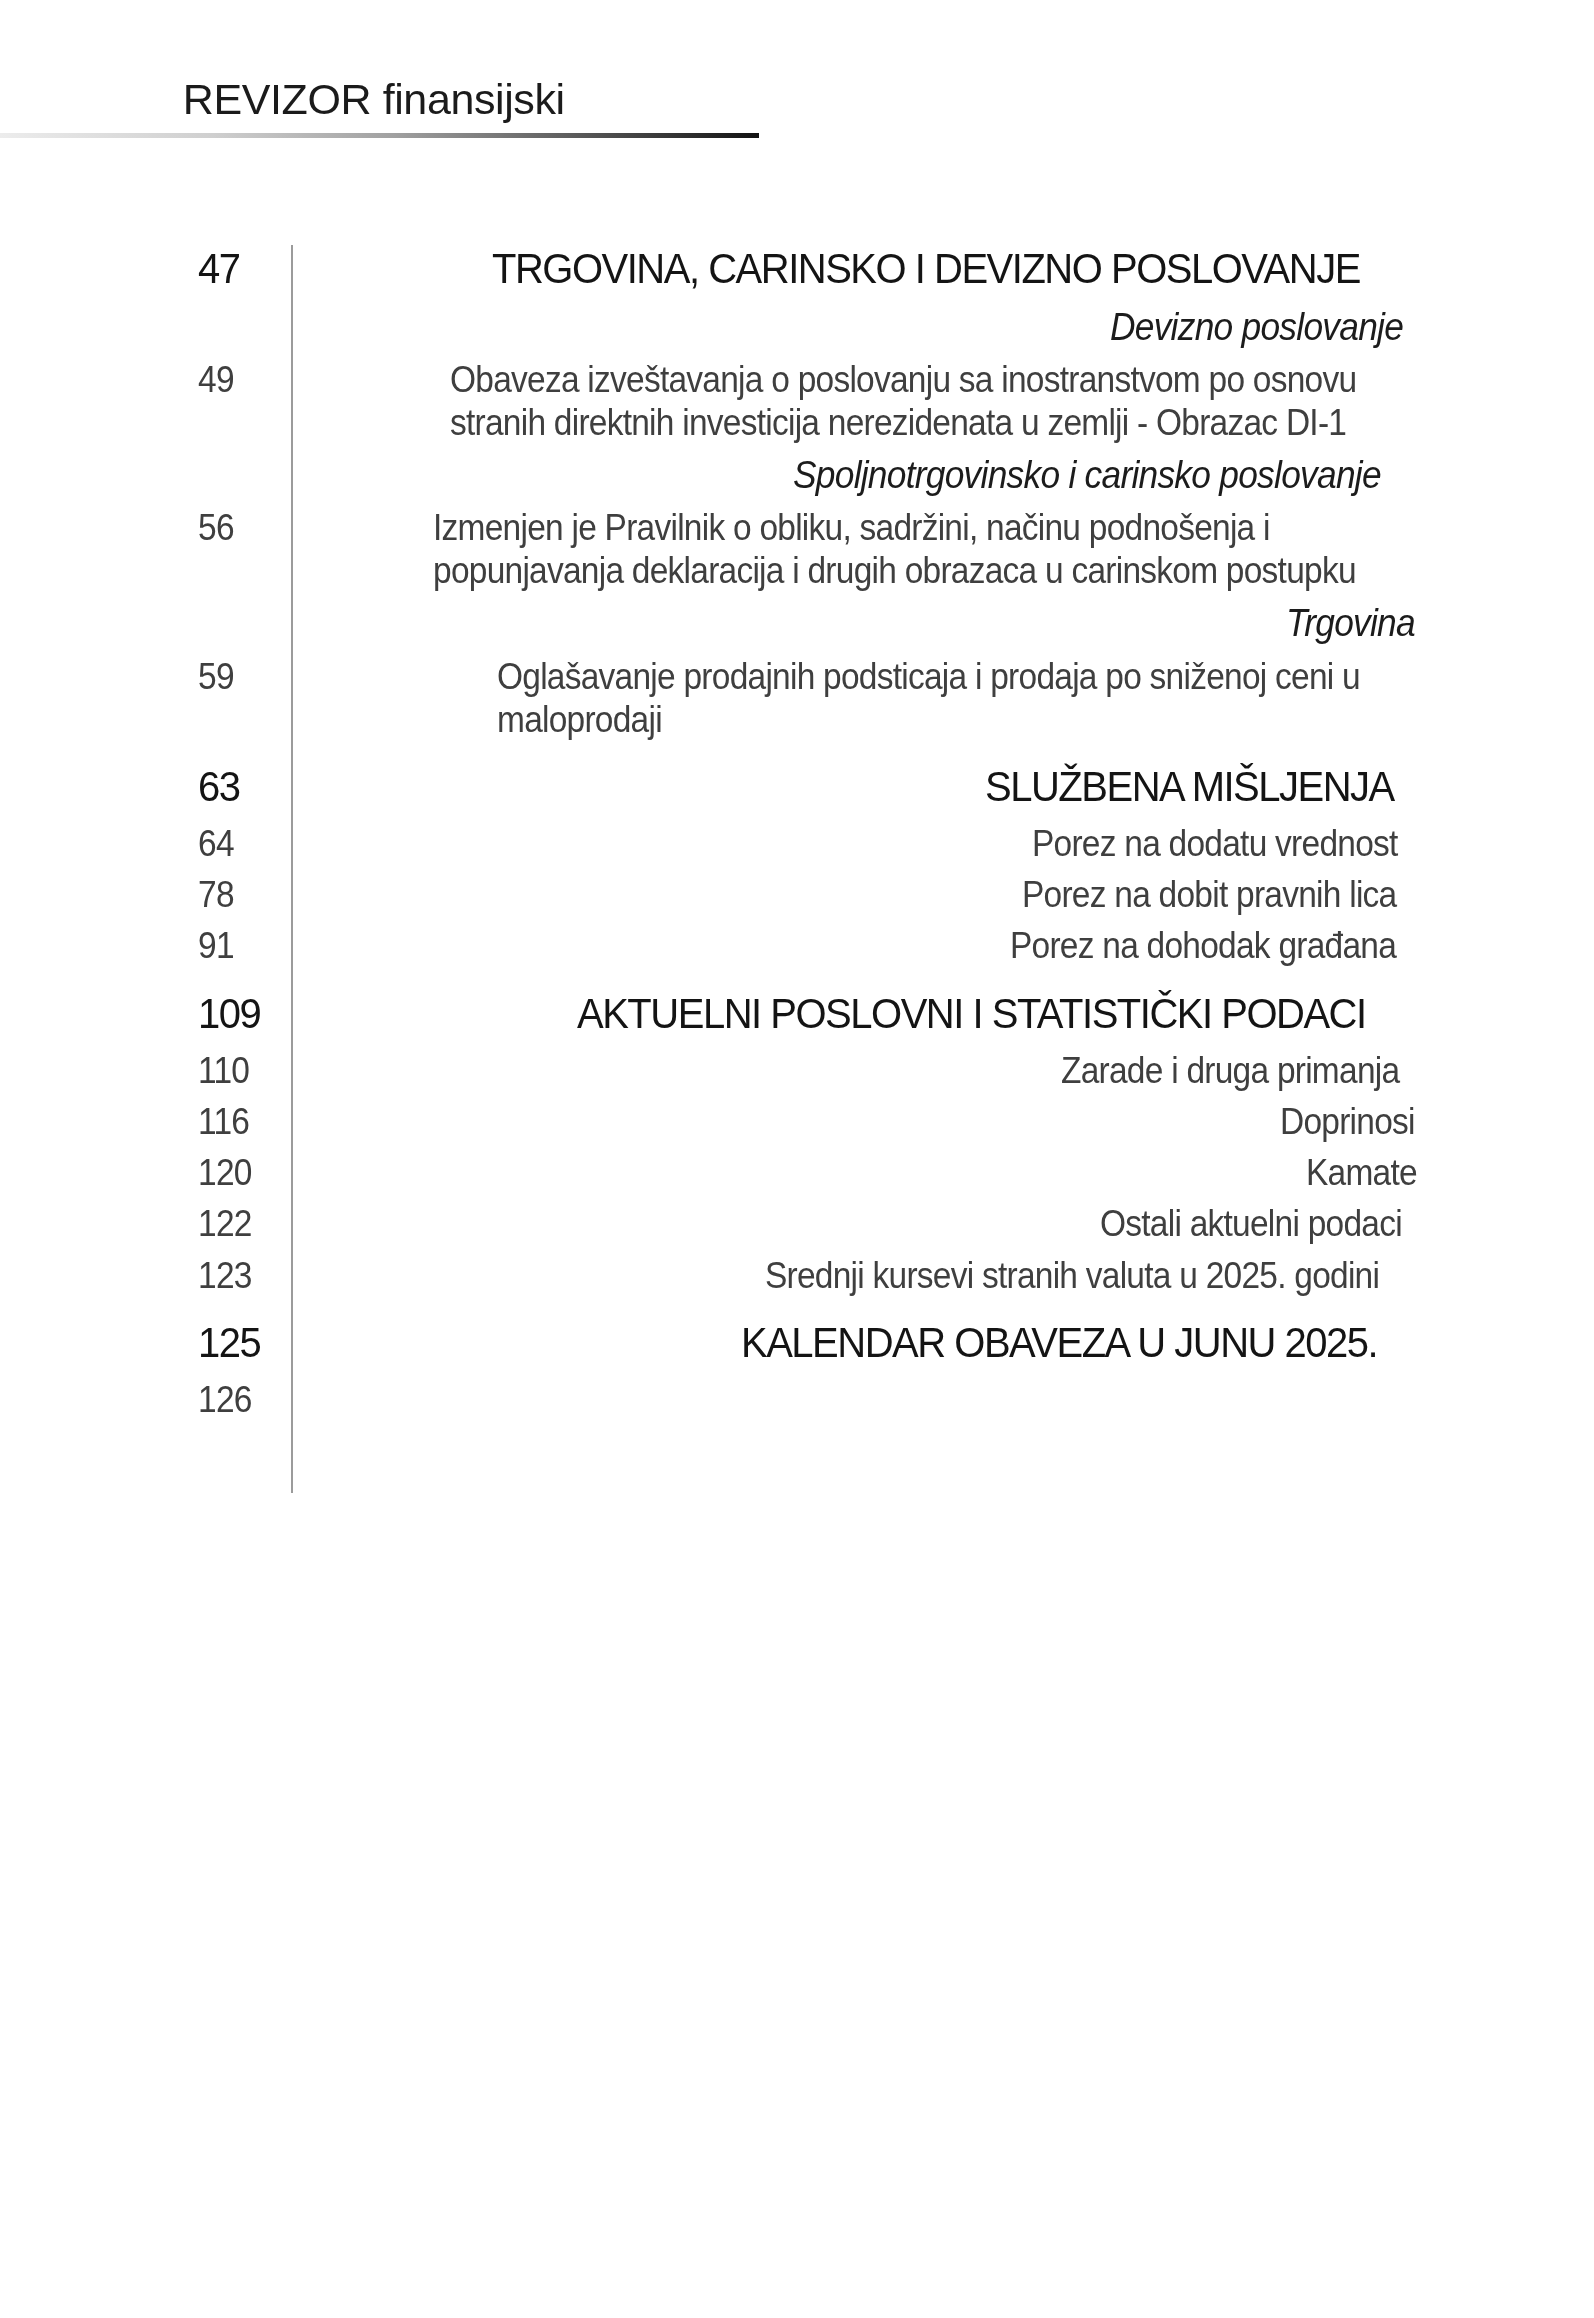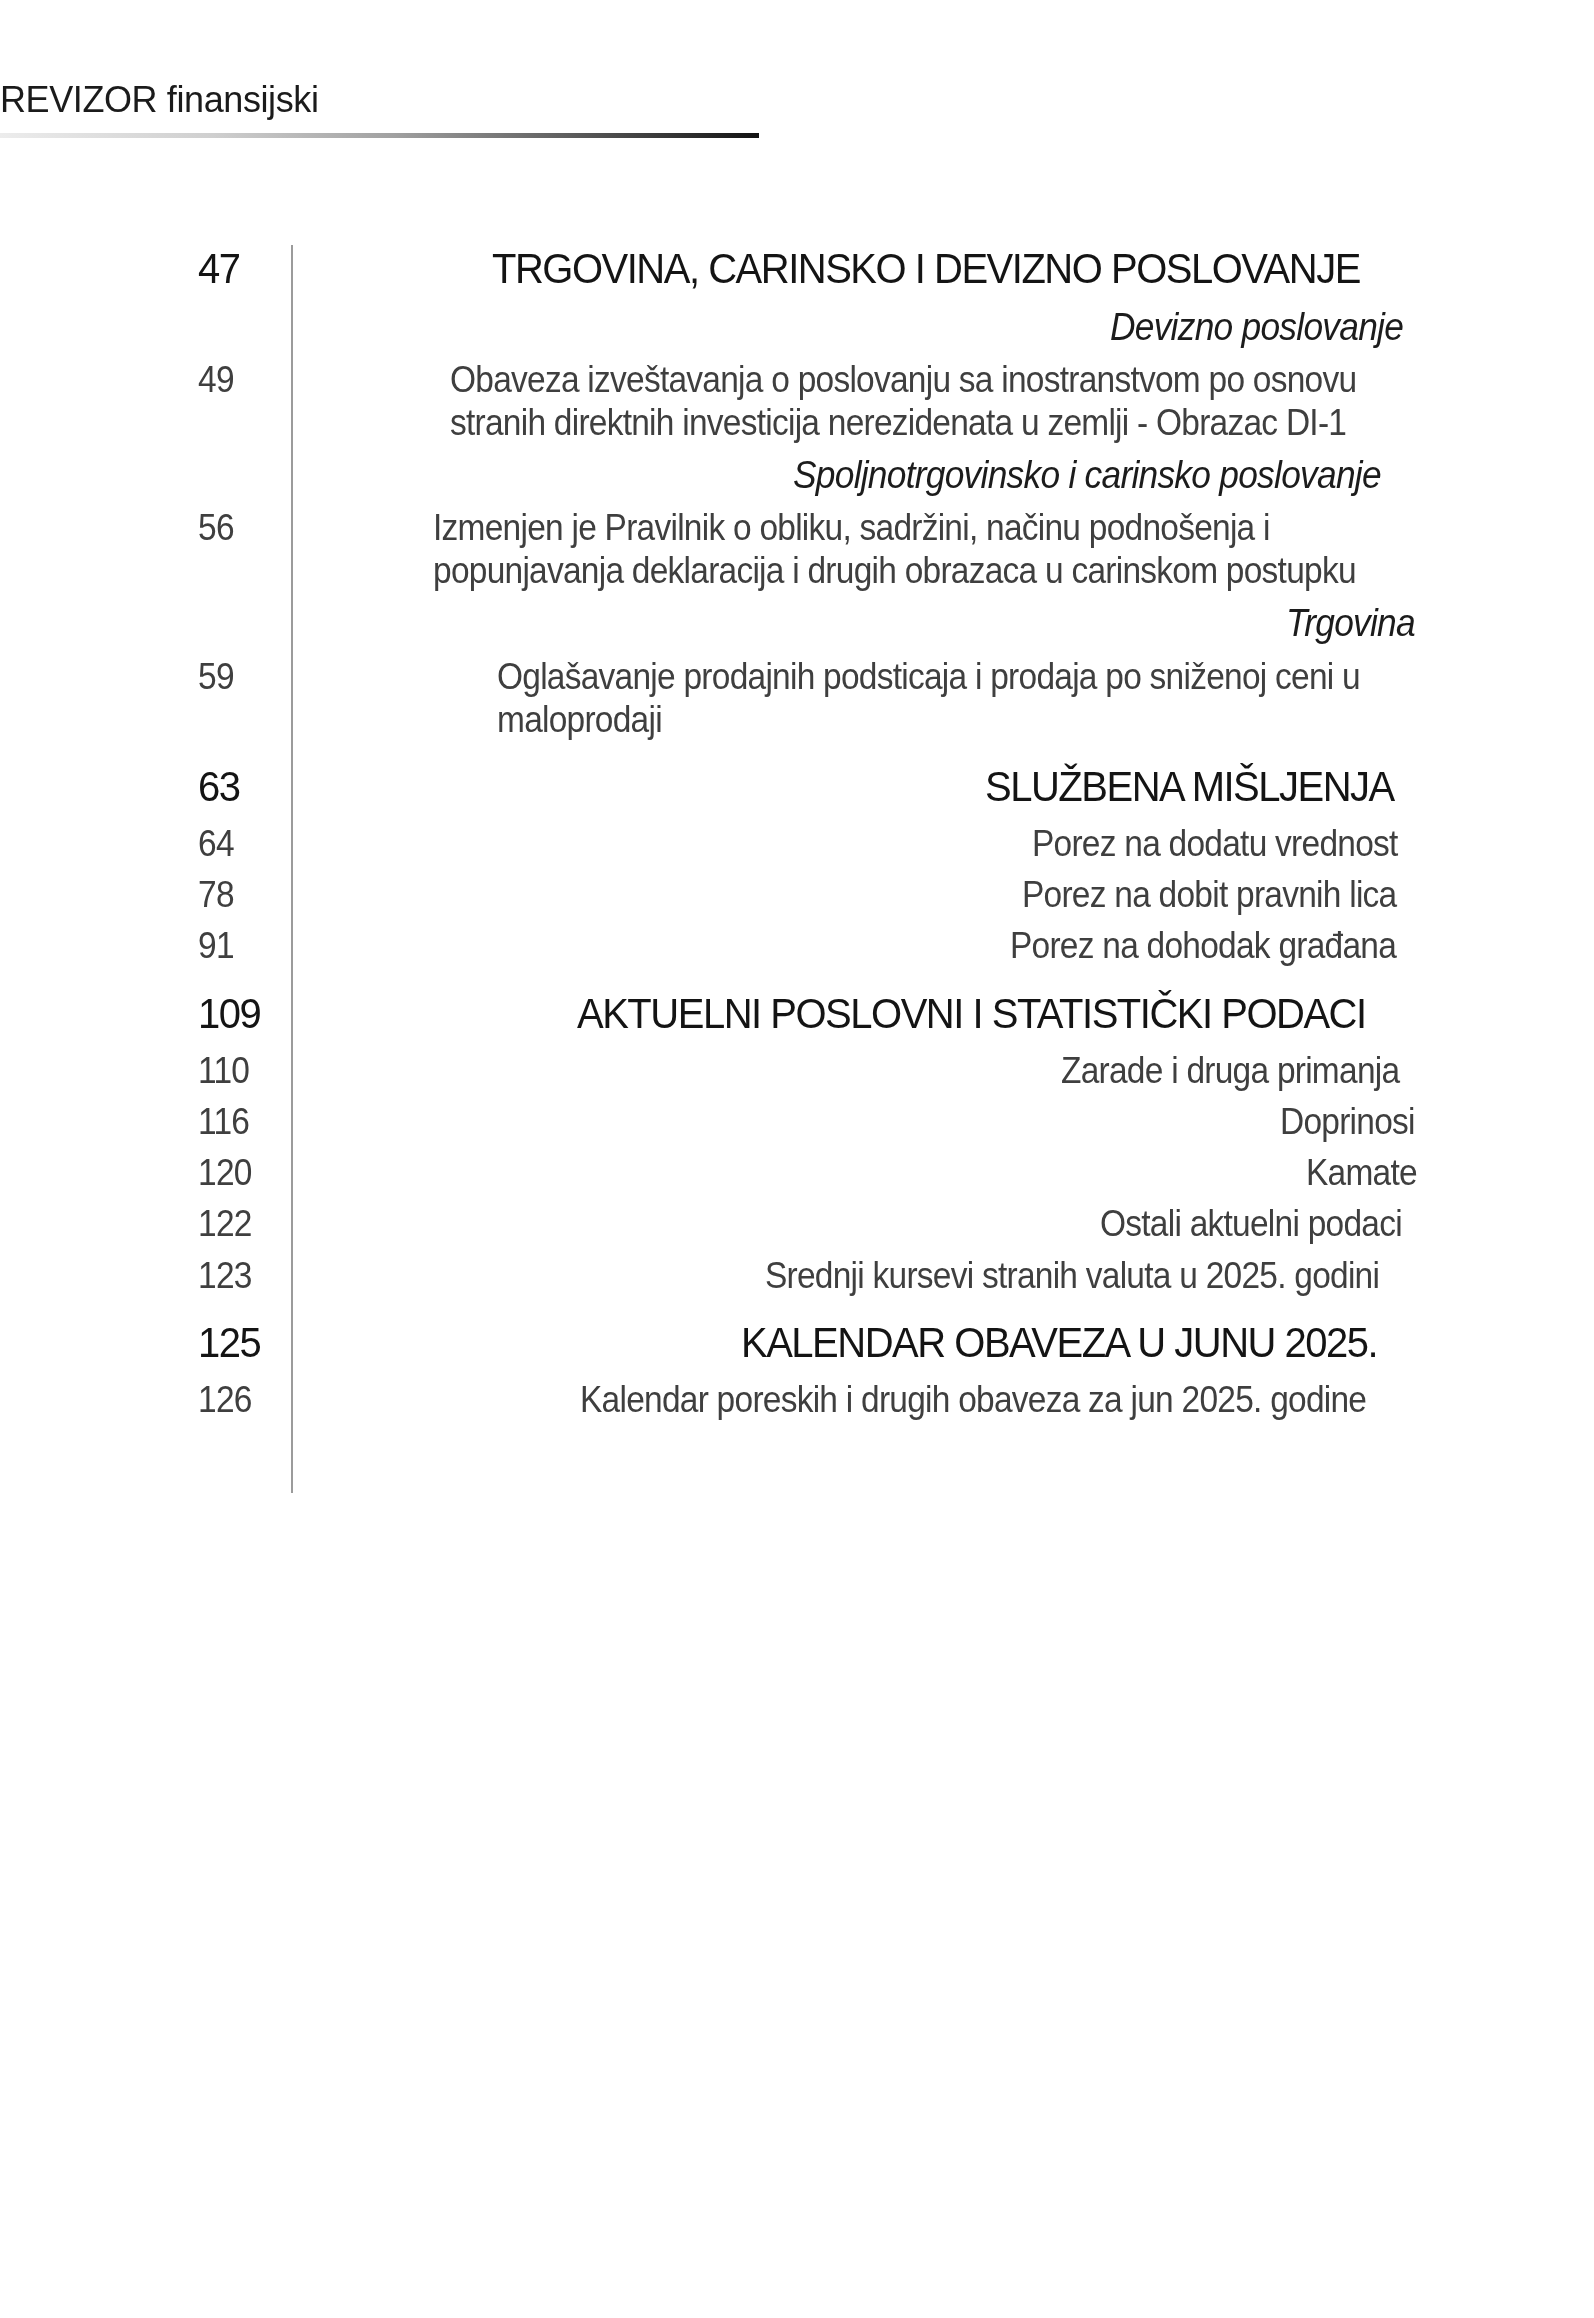--- a/index.html
+++ b/index.html
@@ -10,23 +10,23 @@
     font-family: "Liberation Sans", "DejaVu Sans", sans-serif;
     overflow: hidden;
   }
   
   .header {
     width: 759px;
     padding-top: 80px;
   }
   .brand-title {
     display: block;
-    text-align: left;
+    text-align: center;
     padding-right: 11.5px;
-    font-size: 36px;
+    font-size: 43px;
     line-height: 39px;
     letter-spacing: -0.4px;
     color: #1b1b1b;
     font-weight: 400;
     margin-bottom: 14px;
   }
   .header-rule {
     width: 759px;
     height: 4.9px;
     background: linear-gradient(to right, #ececec 0%, #cfcfcf 28%, #a0a0a0 52%, #5a5a5a 76%, #121212 100%);
@@ -230,18 +230,15 @@
 
   <div class="row row-section">
     <div class="num">125</div>
     <div class="txt">
       <span class="line section-line">KALENDAR OBAVEZA U JUNU 2025.</span>
     </div>
   </div>
 
   <div class="row row-entry">
     <div class="num">126</div>
-    <div class="txt">
-      <span class="line entry-line">Kalendar poreskih i drugih obaveza za jun 2025. godine</span>
-    </div>
   </div>
 </div>
 
 
 </body></html>

